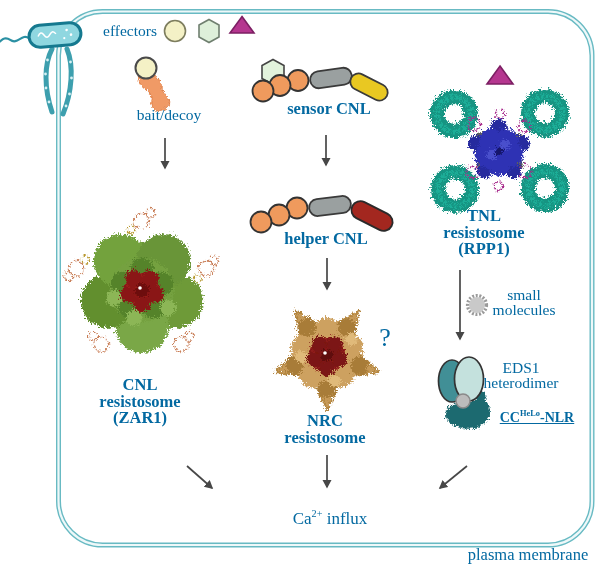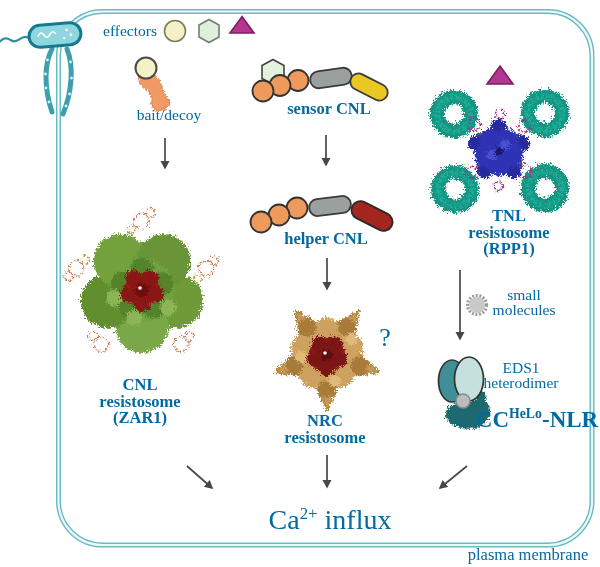--- a/index.html
+++ b/index.html
@@ -4,22 +4,22 @@
 <style>
   html,body{margin:0;padding:0;background:#ffffff;}
   .stage{position:relative;width:600px;height:567px;background:#ffffff;overflow:hidden;}
   svg{position:absolute;left:0;top:0;}
   .lbl{position:absolute;font-family:"Liberation Serif","DejaVu Serif",serif;color:#0369a1;
        text-align:center;transform:translateX(-50%);line-height:15px;white-space:nowrap;font-size:15.5px;}
   .left{transform:none;text-align:left;}
   .bold{font-weight:bold;font-size:16.5px;line-height:16.5px;}
   .small-lines{line-height:14.5px;}
   .q{font-size:26px;line-height:26px;}
-  .ca{font-size:28px;line-height:22px;}
-  .cc{font-size:23px;line-height:17.5px;}
+  .ca{font-size:17px;line-height:22px;}
+  .cc{font-size:14px;line-height:17.5px;text-decoration:underline;}
   sup{font-size:60%;}
 </style>
 </head>
 <body>
 
 <div class="stage">
 
 <svg width="600" height="567" viewBox="0 0 600 567">
   <defs>
     <marker id="ah" markerWidth="10" markerHeight="10" refX="7" refY="4.5" orient="auto" markerUnits="userSpaceOnUse">
@@ -254,21 +254,21 @@
   <div>(ZAR1)</div>
 </div>
 
 <div class="lbl bold" style="left:325px;top:413px;text-align:center;">
   <div>NRC</div>
   <div>resistosome</div>
 </div>
 
 <div class="lbl q" style="left:385px;top:325px;">?</div>
 
-<div class="lbl bold" style="left:509px;top:208px;">
+<div class="lbl bold" style="left:484px;top:208px;">
   <div>TNL</div>
   <div>resistosome</div>
   <div>(RPP1)</div>
 </div>
 
 <div class="lbl small-lines" style="left:524px;top:288px;">
   <div>small</div>
   <div>molecules</div>
 </div>
 

